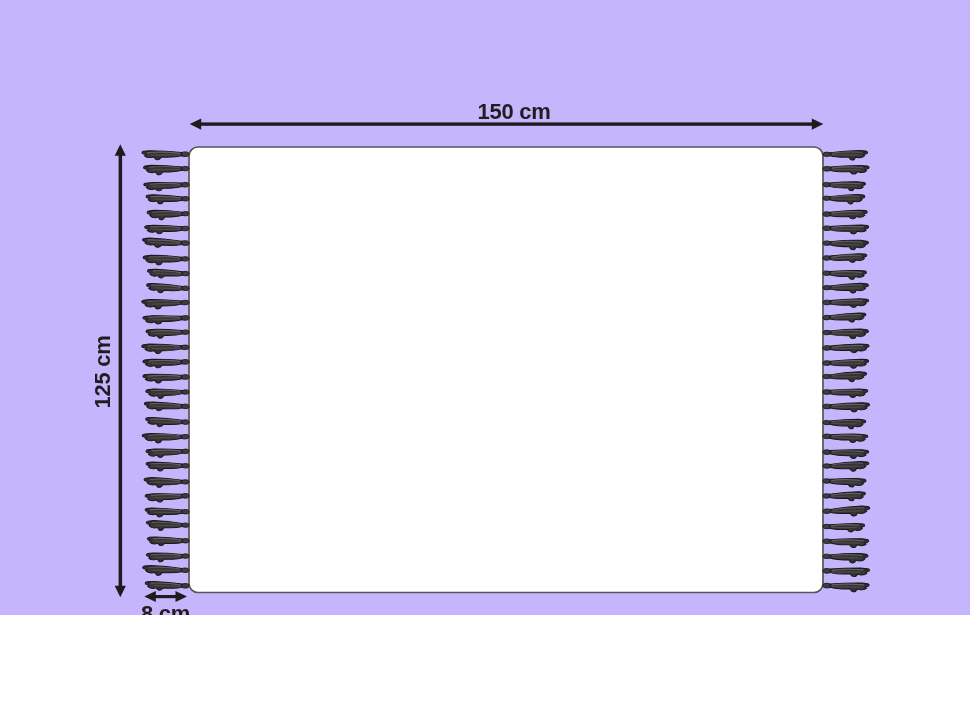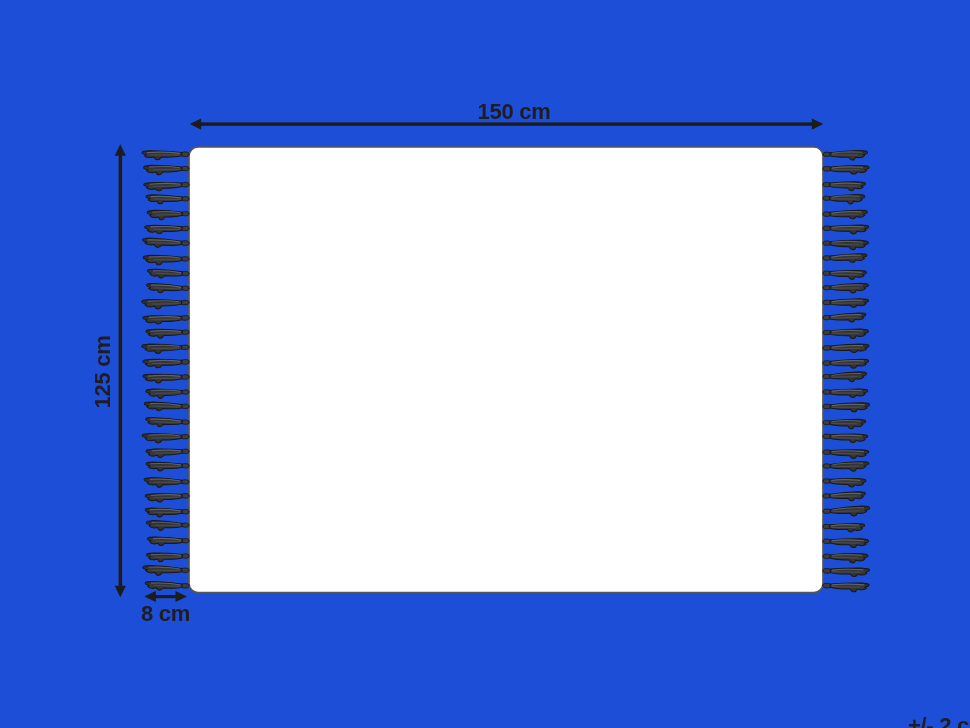--- a/index.html
+++ b/index.html
@@ -1,16 +1,16 @@
 <!DOCTYPE html>
 <html><head>
 <meta charset="utf-8">
 <style>
 html,body{margin:0;padding:0;background:#ffffff;}
-#page{position:relative;width:970px;height:728px;background:#1d4ed8;overflow:hidden;}
+#page{position:relative;width:970px;height:615px;background:#c4b5fd;overflow:hidden;}
 text{font-family:"Liberation Sans",sans-serif;font-weight:bold;fill:#211d1e;}
 </style>
 </head>
 <body>
 <div id="page">
 <svg width="970" height="728" viewBox="0 0 970 728" xmlns="http://www.w3.org/2000/svg">
 <defs>
 <linearGradient id="gA" x1="0" y1="0" x2="0" y2="1">
 <stop offset="0" stop-color="#242424"></stop>
           <stop offset="0.45" stop-color="#3b3b3b"></stop>

